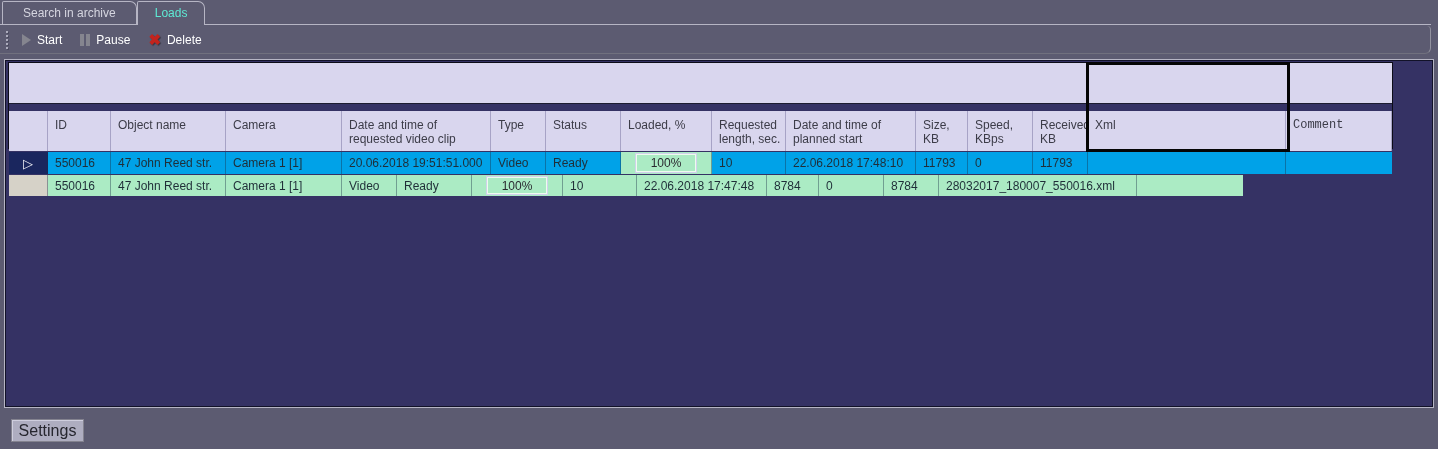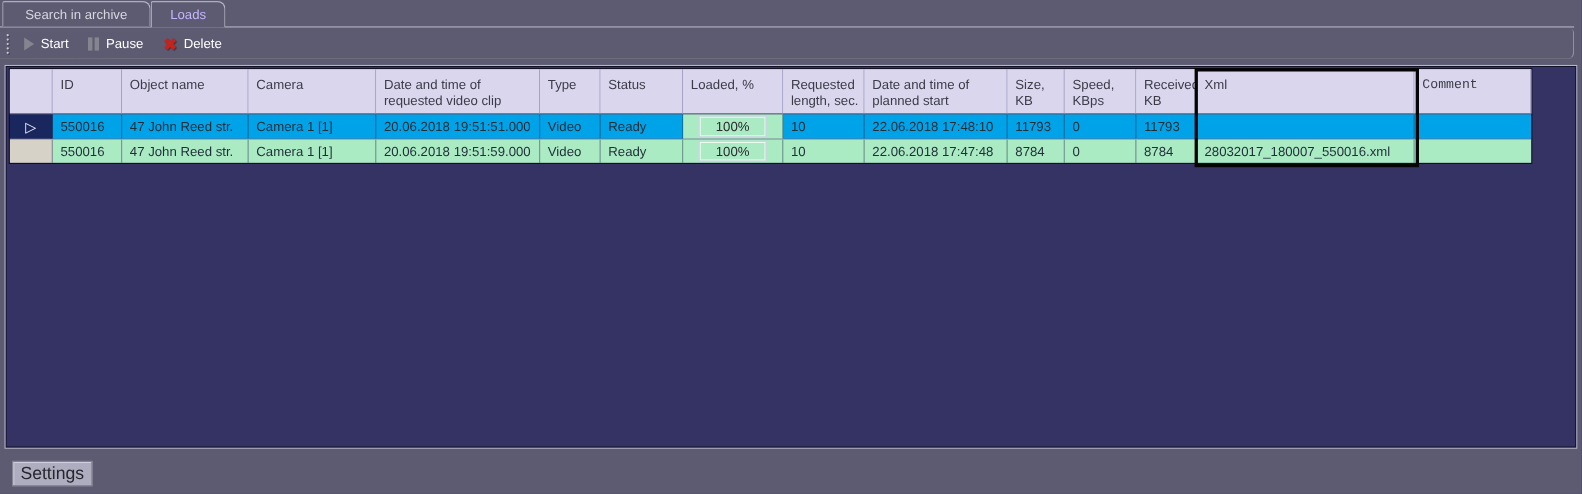--- a/index.html
+++ b/index.html
@@ -18,21 +18,21 @@
     display:flex; align-items:flex-end; padding-left:2px;
   }
   .tab {
     height:23px; line-height:22px; padding:0 20px;
     border:1px solid #b6b5c4; border-bottom:none;
     border-top-right-radius:7px; border-top-left-radius:2px;
     color:#d6d6e0; cursor:default; position:relative;
     background:#5c5b71;
   }
   .tab.active {
-    color:#c4b5fd; z-index:2; margin-bottom:-1px; height:24px;
+    color:#5eead4; z-index:2; margin-bottom:-1px; height:24px;
     padding:0 17px;
   }
 
   
   .toolbar {
     position:absolute; left:0; top:26px; width:1431px; height:28px;
     border-right:1px solid #92929f; border-bottom:1px solid #70707e;
     border-bottom-right-radius:6px; border-top-right-radius:4px;
     display:flex; align-items:center; gap:0; padding-left:4px;
   }
@@ -64,21 +64,21 @@
     box-shadow: inset 0 0 0 1px #121228;
   }
   .table {
     position:absolute; left:3px; top:2px; width:1385px;
     border:1px solid #0c0c18;
   }
   .trow { display:flex; width:1383px; }
   .cell {
     height:100%; padding:0 4px 0 7px; overflow:hidden; white-space:nowrap;
     border-right:1px solid rgba(25,45,70,0.40);
-    display:flex; align-items:center; color:#1f2e38;
+    display:flex; align-items:center; color:#1f2e38;margin-top:48px;
   }
   .cell:last-child { border-right:none;font-family:Liberation Mono, monospace; }
 
   .hdr { height:41px; background:#d9d6ee; }
   .hdr .cell {
     background:#d9d6ee; color:#3c3c48; align-items:flex-start;
     padding-top:7px; line-height:14px; white-space:normal;
     border-right:1px solid #a7a3c6;
   }
   .hdr { border-bottom:1px solid #1c1c30; }
@@ -194,21 +194,20 @@
         <div class="cell c12">11793</div>
         <div class="cell c13"></div>
         <div class="cell c14"></div>
       </div>
 
       <div class="trow row row-ready">
         <div class="cell c0 selcell"></div>
         <div class="cell c1">550016</div>
         <div class="cell c2">47 John Reed str.</div>
         <div class="cell c3">Camera 1 [1]</div>
-        <div class="cell c4">20.06.2018 19:51:59.000</div>
         <div class="cell c5">Video</div>
         <div class="cell c6">Ready</div>
         <div class="cell c7 progress-cell">
           <div class="progress-box">100%</div>
         </div>
         <div class="cell c8">10</div>
         <div class="cell c9">22.06.2018 17:47:48</div>
         <div class="cell c10">8784</div>
         <div class="cell c11">0</div>
         <div class="cell c12">8784</div>

